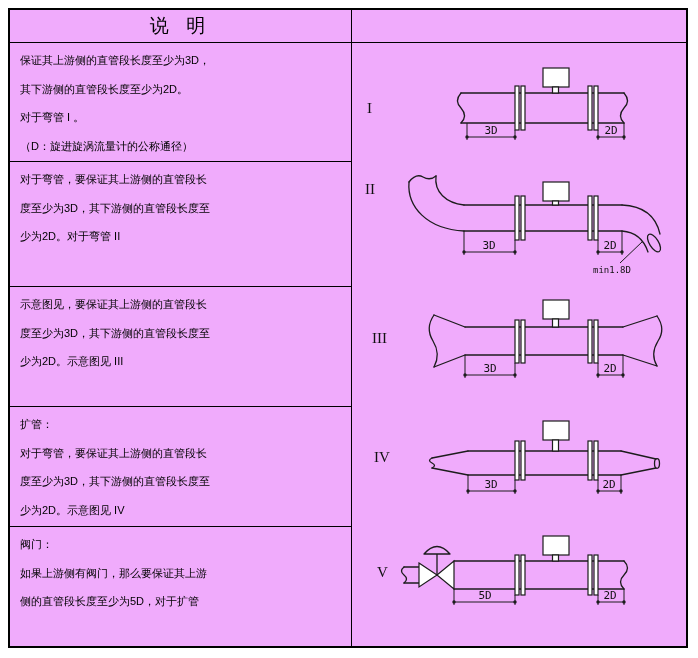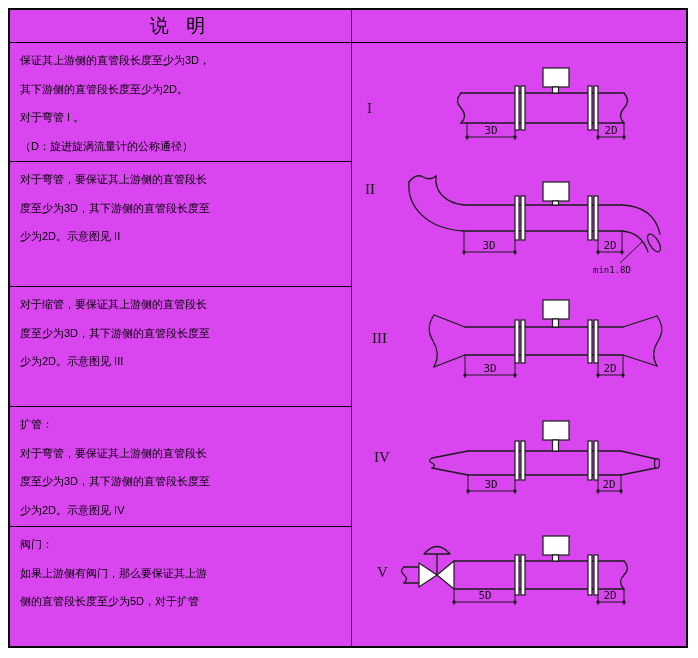--- a/index.html
+++ b/index.html
@@ -1,17 +1,17 @@
 <!DOCTYPE html>
 <html><head>
 <meta charset="utf-8">
 <style>
   html,body{margin:0;padding:0;background:#fff;}
   body{width:698px;height:658px;position:relative;font-family:"Liberation Sans",sans-serif;color:#000;}
-  .tbl{position:absolute;left:8px;top:8px;width:680px;height:640px;border:2px solid #000;box-sizing:border-box;display:flex;background:#d946ef;}
+  .tbl{position:absolute;left:8px;top:8px;width:680px;height:640px;border:2px solid #000;box-sizing:border-box;display:flex;background:#f0abfc;}
   .col-left{width:342px;border-right:1px solid #000;box-sizing:border-box;display:flex;flex-direction:column;}
   .col-right{flex:1;display:flex;flex-direction:column;}
   .hcell{height:33px;border-bottom:1px solid #000;box-sizing:border-box;display:flex;align-items:center;justify-content:center;font-size:19px;letter-spacing:6px;}
   .trow{box-sizing:border-box;border-bottom:1px solid #000;padding:3px 6px 0 10px;font-size:11px;line-height:28.6px;overflow:hidden;}
   .trow.last{border-bottom:none;}
   .r1{height:119px}.r2{height:125px}.r3{height:120px}.r4{height:120px}.r5{height:119px}
   .drow{position:relative;box-sizing:border-box;}
   .drow svg{display:block;width:100%;height:100%;}
   .ln{stroke:#1c1c1c;stroke-width:1.3;fill:none;stroke-linecap:round;}
   .fl{fill:#ffffff;stroke:#1c1c1c;stroke-width:1.2;}
@@ -30,24 +30,24 @@
 
     <div class="trow r1">
       <div>保证其上游侧的直管段长度至少为3D，</div>
       <div>其下游侧的直管段长度至少为2D。</div>
       <div>对于弯管 I 。</div>
       <div>（D：旋进旋涡流量计的公称通径）</div>
     </div>
     <div class="trow r2">
       <div>对于弯管，要保证其上游侧的直管段长</div>
       <div>度至少为3D，其下游侧的直管段长度至</div>
-      <div>少为2D。示意图见 II</div>
+      <div>少为2D。对于弯管 II</div>
     </div>
     <div class="trow r3">
-      <div>对于缩管，要保证其上游侧的直管段长</div>
+      <div>示意图见，要保证其上游侧的直管段长</div>
       <div>度至少为3D，其下游侧的直管段长度至</div>
       <div>少为2D。示意图见 III</div>
     </div>
     <div class="trow r4">
       <div>扩管：</div>
       <div>对于弯管，要保证其上游侧的直管段长</div>
       <div>度至少为3D，其下游侧的直管段长度至</div>
       <div>少为2D。示意图见 IV</div>
     </div>
     <div class="trow r5 last">

